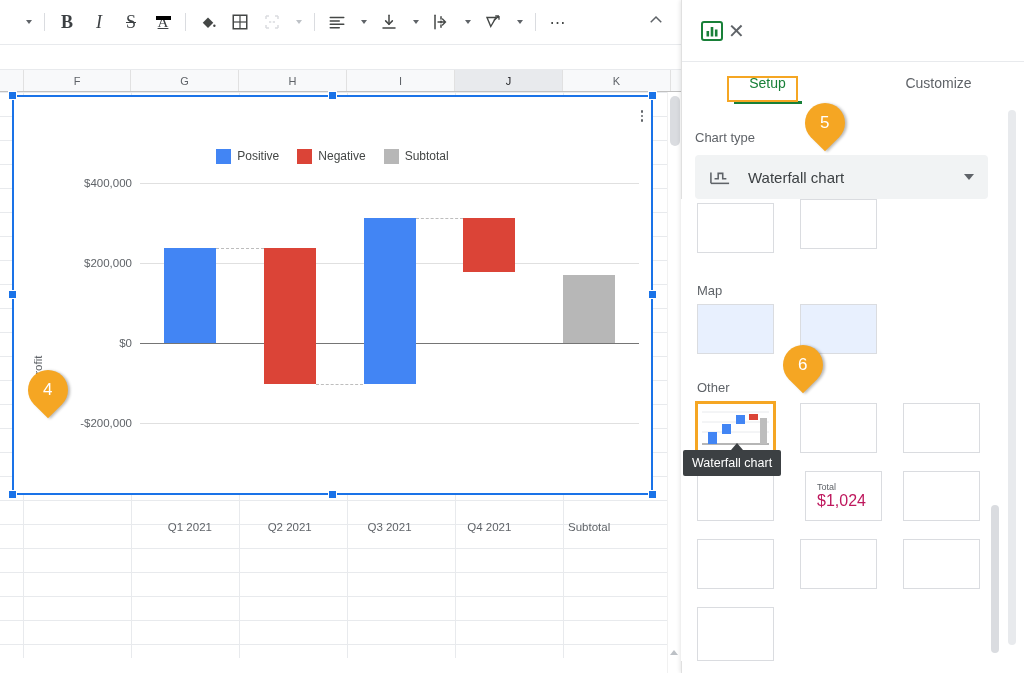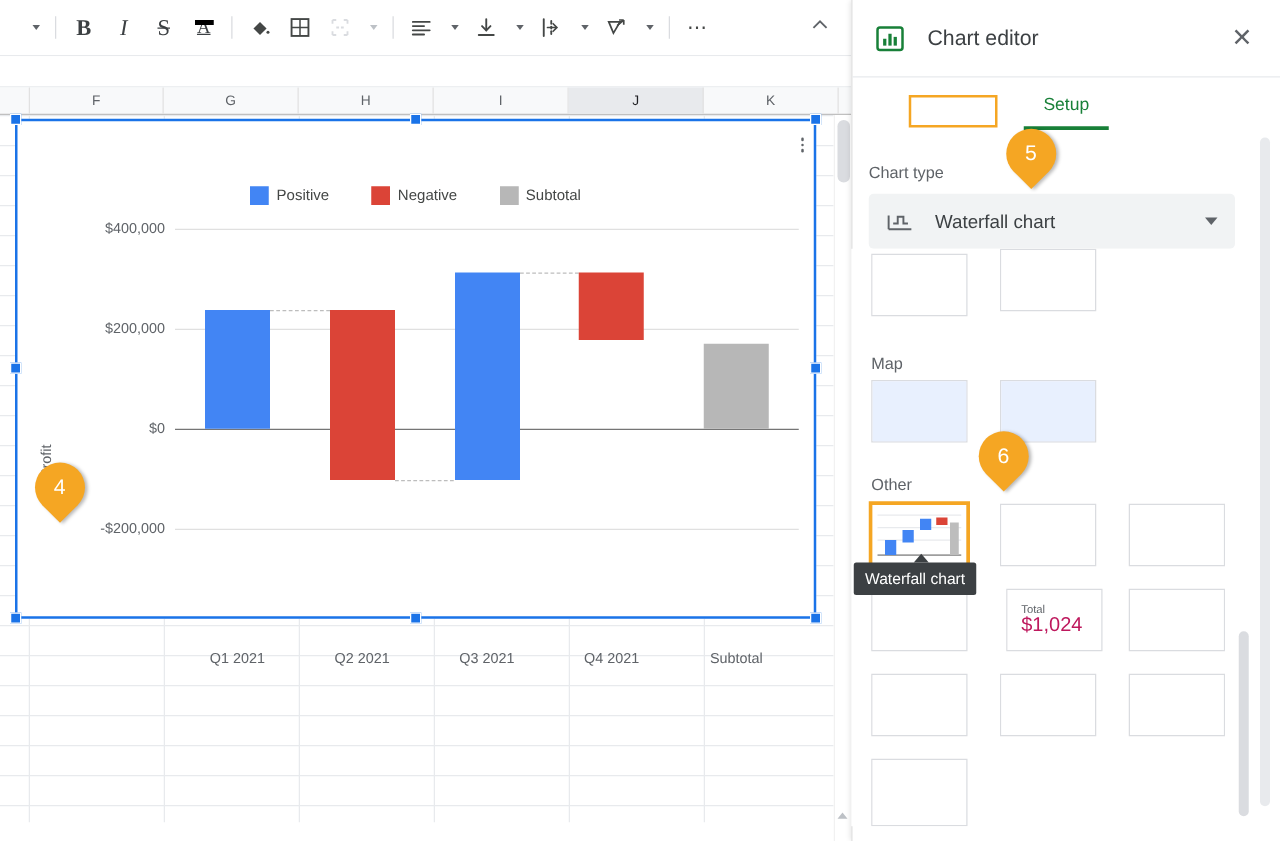--- a/index.html
+++ b/index.html
@@ -92,21 +92,21 @@
     font-size:19px; color:#5f6368;
   }
   #chart-menu-dots{
     position:absolute; right:5px; top:10px; display:flex; flex-direction:column;
     gap:2px; padding:3px;
   }
   #chart-menu-dots i{ width:2.5px;height:2.5px;background:#5f6368;border-radius:50%; display:block;}
 
   #legend{
     position:absolute; left:0; right:0; top:49px; height:20px;
-    display:flex; align-items:center; justify-content:center; gap:34px;
+    display:flex; align-items:center; justify-content:center; gap:18px;
     font-size:12px; color:#444746;
   }
   .lg{ display:flex; align-items:center; gap:6px; }
   .lgsw{ width:15px; height:15px; }
 
   #plot{ position:absolute; left:0; top:0; right:0; bottom:0; }
   .gline{ position:absolute; height:1px; background:#e0e0e0; }
   .gline.zero{ background:#757575; }
   .ytick{
     position:absolute; text-align:right; font-size:11.5px; color:#5f6368;
@@ -470,28 +470,30 @@
 
   <div id="panel-header">
     <span id="panel-icon">
       <svg width="24" height="24" viewBox="0 0 24 24">
         <rect x="2" y="3" width="20" height="18" rx="2" fill="none" stroke="#188038" stroke-width="2"></rect>
         <rect x="6.5" y="12" width="2.6" height="5.5" fill="#188038"></rect>
         <rect x="10.7" y="8" width="2.6" height="9.5" fill="#188038"></rect>
         <rect x="14.9" y="10.5" width="2.6" height="7" fill="#188038"></rect>
       </svg>
     </span>
-    <span id="panel-title">Chart editor</span>
     <span id="panel-close">✕</span>
   </div>
 
   <div id="tabs">
     <div class="tab active">
       <span>Setup</span>
       <span class="underline"></span>
+    </div>
+    <div class="tab">
+      <span>Customize</span>
     </div>
   </div>
 
   <div style="position:absolute;left:13px;top:130px;" class="sec-label">
     <span>Chart type</span>
   </div>
 
   <div id="charttype-select" style="left:13px">
     <span id="ct-glyph">
       <svg width="22" height="20" viewBox="0 0 24 22">

